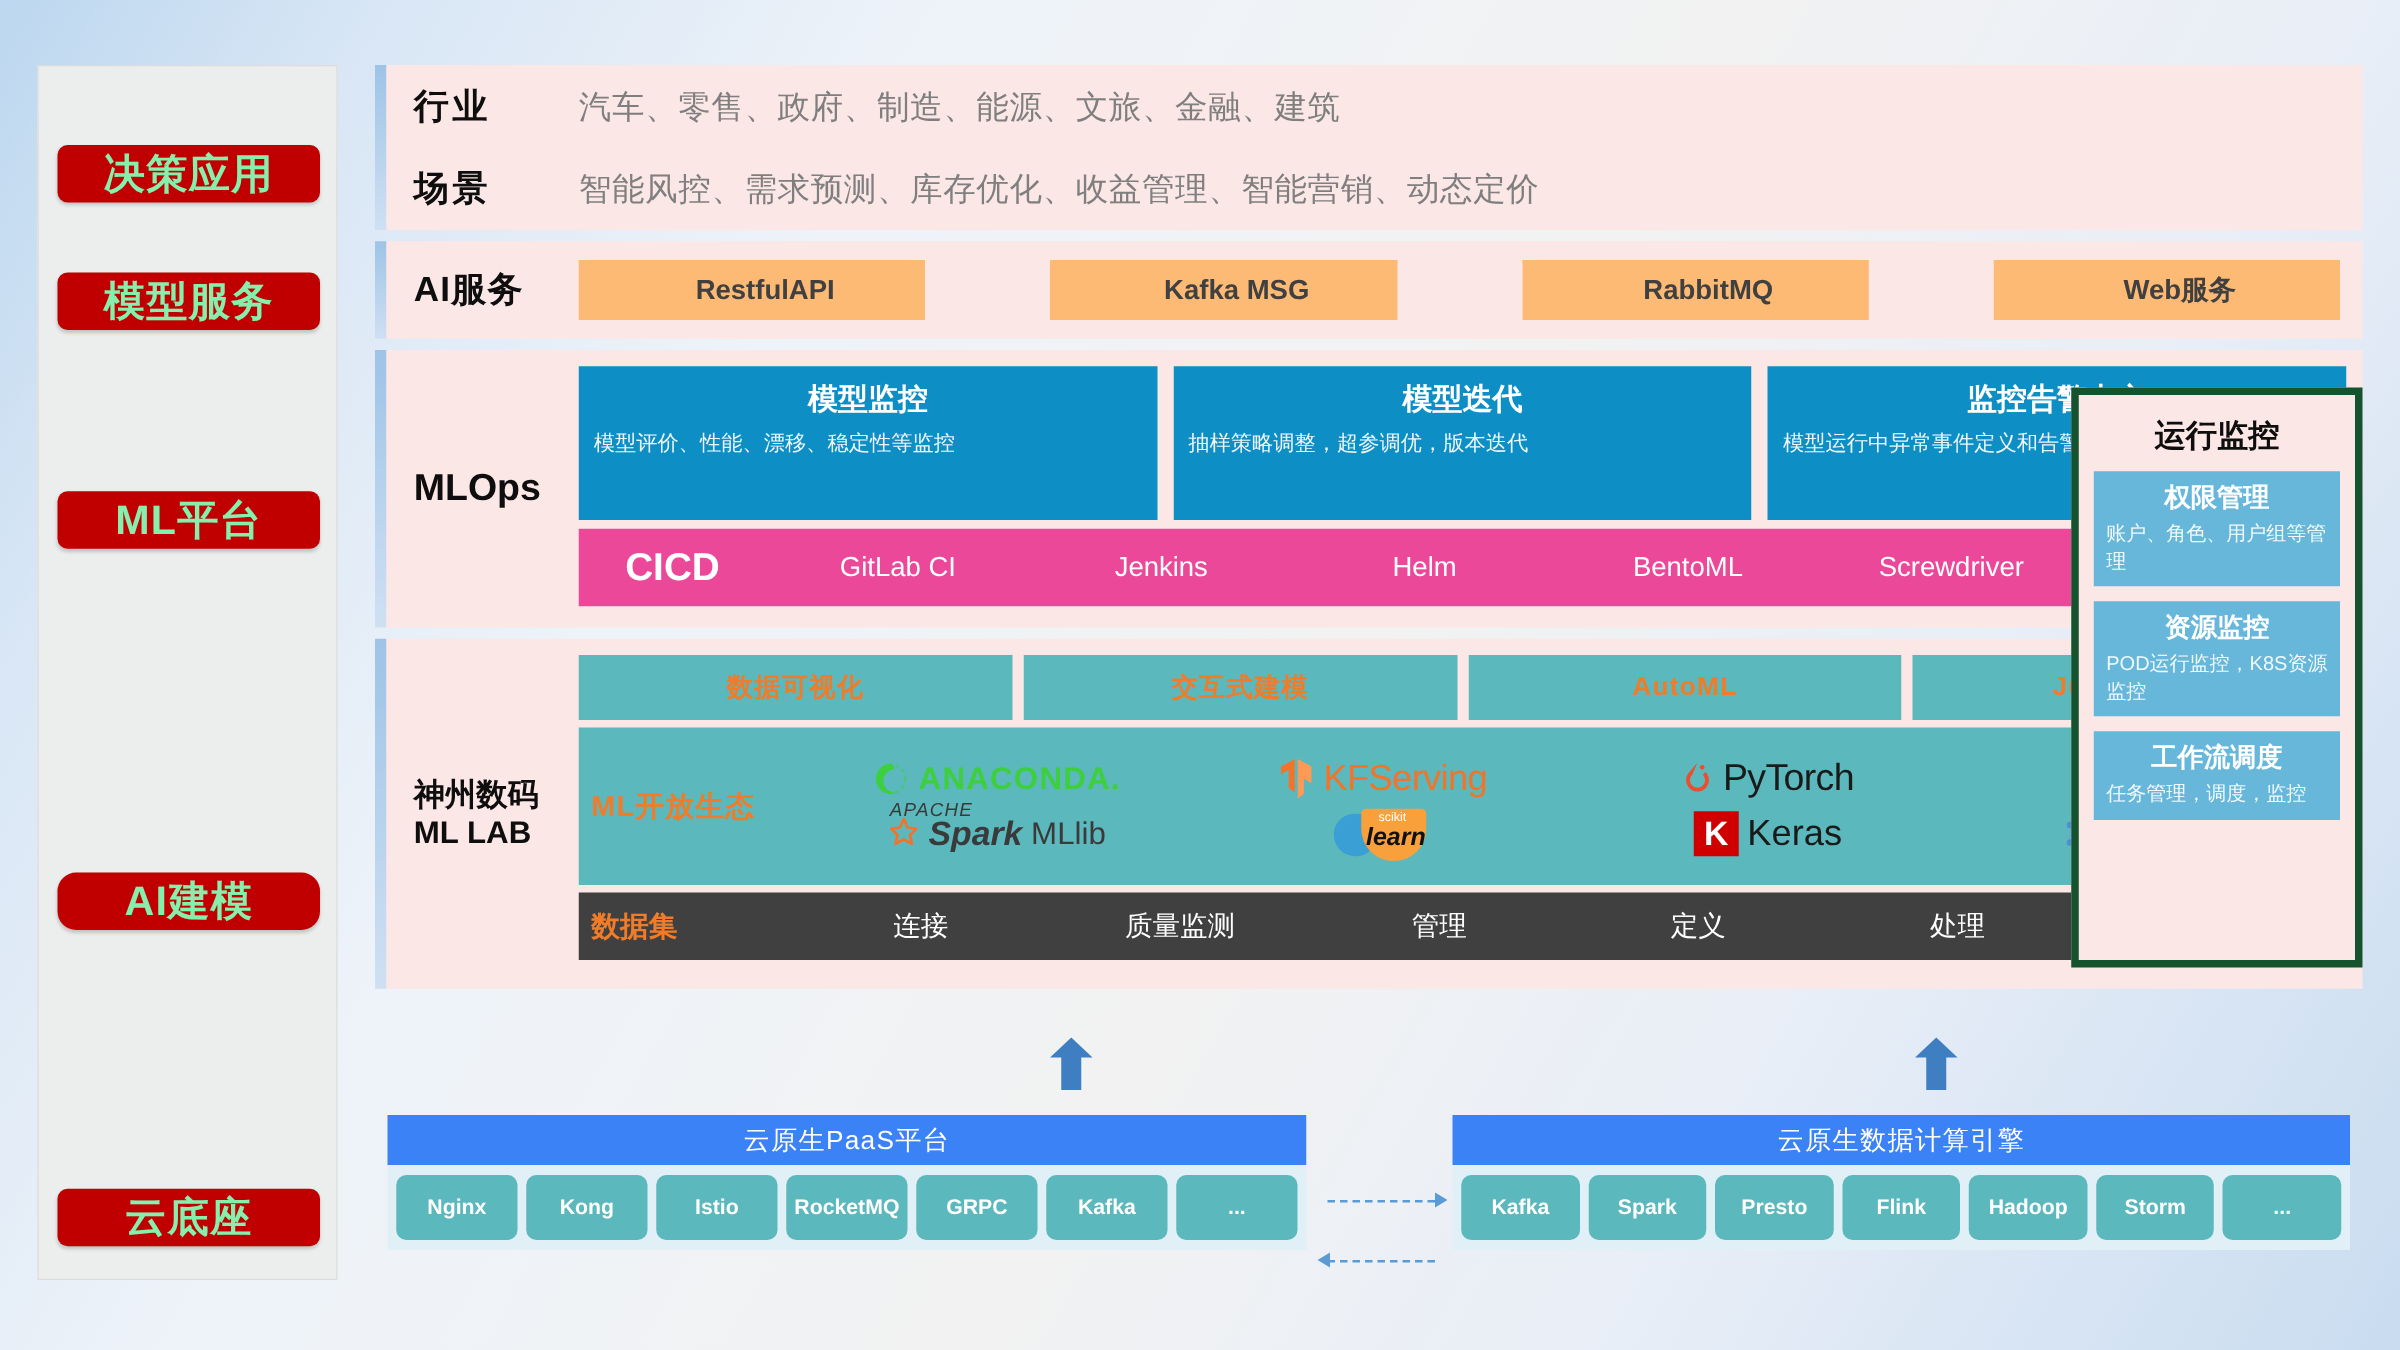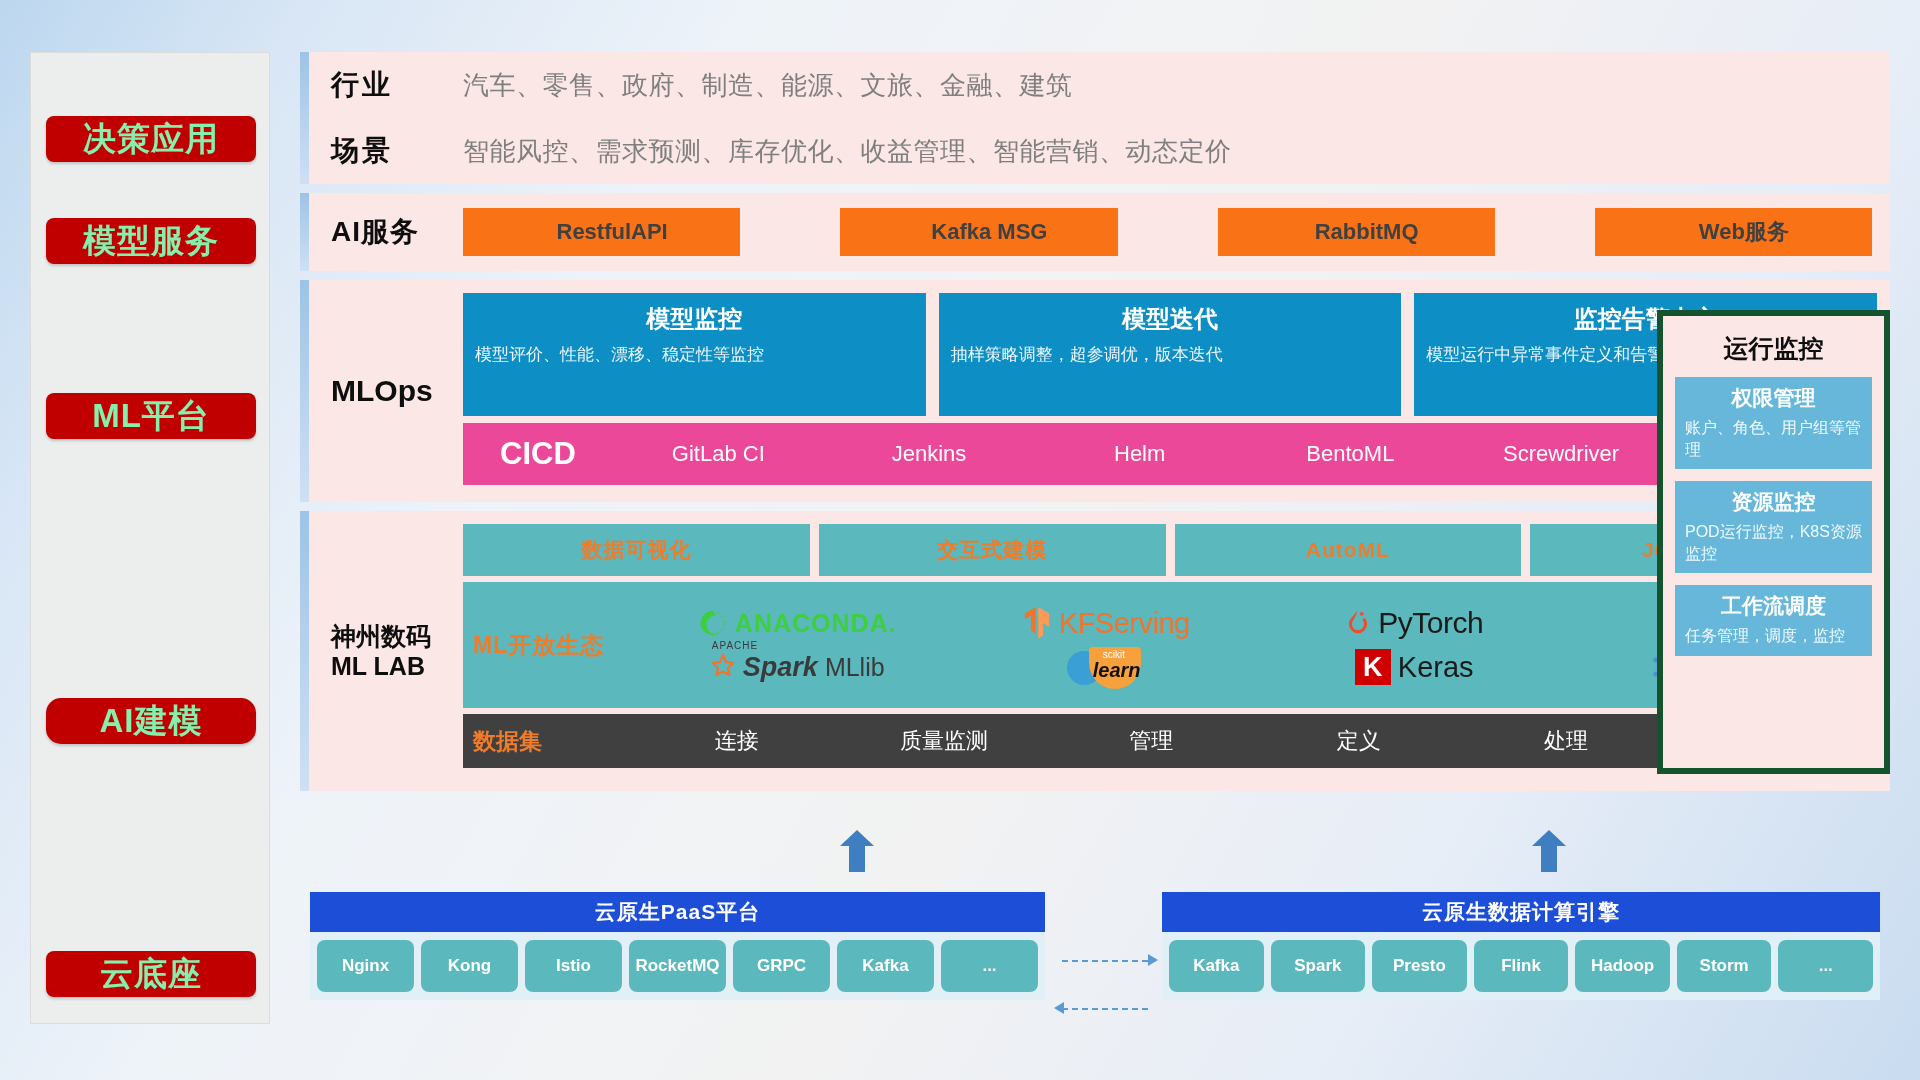--- a/index.html
+++ b/index.html
@@ -57,21 +57,21 @@
     font-size: 28px; font-weight: bold; color: #0e0e0e;
     letter-spacing: 3px;
   }
   .kv .v { font-size: 26px; color: #7f7f7f; letter-spacing: .5px; }
 
   
   .row2-inner { display: flex; align-items: center; height: 100%; padding: 0 18px 0 22px; }
   .row2-label { width: 132px; flex: none; font-size: 28px; font-weight: bold; color:#0e0e0e; letter-spacing:1px;}
   .svc-list { flex: 1; display: flex; gap: 100px; }
   .svc {
-    flex: 1; height: 48px; background: #f97316;
+    flex: 1; height: 48px; background: #fdba74;
     display: flex; align-items: center; justify-content: center;
     color: #404040; font-size: 22px; font-weight: bold; padding-left: 21px;
   }
 
   
   .row3-inner { display: flex; height: 100%; padding: 13px 0 13px 22px; }
   .row3-label {
     width: 132px; flex: none;
     display: flex; align-items: center;
     font-size: 30px; font-weight: bold; color: #0e0e0e;
@@ -141,23 +141,23 @@
   .mon-card { background: #66b7da; color: #fff; padding: 7px 10px 9px; margin-bottom: 12px; }
   .mon-card .t { text-align: center; font-size: 21px; font-weight: bold; margin-bottom: 5px; }
   .mon-card .d { font-size: 16px; line-height: 1.35; color: #f0fafe; }
 
   
   .cloud { position: absolute; left: 300px; top: 872px; width: 1590px; height: 140px; }
   .cloud-col { position: absolute; top: 20px; }
   .cloud-col.left  { left: 10px;  width: 735px; }
   .cloud-col.right { left: 862px; width: 718px; }
   .cloud-head {
-    height: 40px; background: #1d4ed8; color: #fff;
+    height: 40px; background: #3b82f6; color: #fff;
     display: flex; align-items: center; justify-content: center;
-    font-size: 21px; font-weight: bold; letter-spacing: 1px;
+    font-size: 21px; font-weight: normal; letter-spacing: 1px;
   }
   .cloud-body {
     background: #e1f0f7; padding: 8px 7px; display: flex; gap: 7px;
   }
   .pill {
     flex: 1; height: 52px; background: #5bb8bd; border-radius: 8px;
     display: flex; align-items: center; justify-content: center; text-align:center;
     color: #fff; font-size: 17px; font-weight: bold; line-height: 1.1; padding: 0 3px;
   }
 
@@ -310,21 +310,21 @@
                 <span class="mark">
                   <svg width="28" height="28" viewBox="0 0 26 26">
                       <path d="M19 5c-4-2-11-1-11 4 0 5 9 4 9 8 0 4-7 4-10 2" fill="none" stroke="#2b5ea7" stroke-width="3.2" stroke-linecap="round"></path>
                     </svg>
                 </span>
                 <span class="word" style="color:#2b5ea7;font-size:30px;font-weight:bold;letter-spacing:-1px;">sas</span>
               </div>
 
               <div class="logo">
                 <span class="mark" style="position:relative;">
-                  <span class="tiny" style="position:absolute;left:2px;top:-14px;font-size:10px;color:#3a3a3a;letter-spacing:1px;">APACHE</span>
+                  <span class="tiny" style="position:absolute;left:2px;top:-14px;font-size:15px;color:#3a3a3a;letter-spacing:1px;font-style:italic;">APACHE</span>
                   <svg width="26" height="26" viewBox="0 0 26 26">
                       <path d="M13 1l3 7 7 1-5 5 1.5 7L13 17.5 6.5 21 8 14 3 9l7-1z" fill="none" stroke="#f2742a" stroke-width="2.2" stroke-linejoin="round"></path>
                     </svg>
                 </span>
                 <span class="word" style="color:#3a3a3a;font-size:27px;font-weight:bold;font-style:italic;">Spark</span>
                 <span class="word" style="color:#3a3a3a;font-size:25px;">MLlib</span>
               </div>
 
               <div class="logo">
                 <span class="mark" style="position:relative;width:78px;height:44px;">

